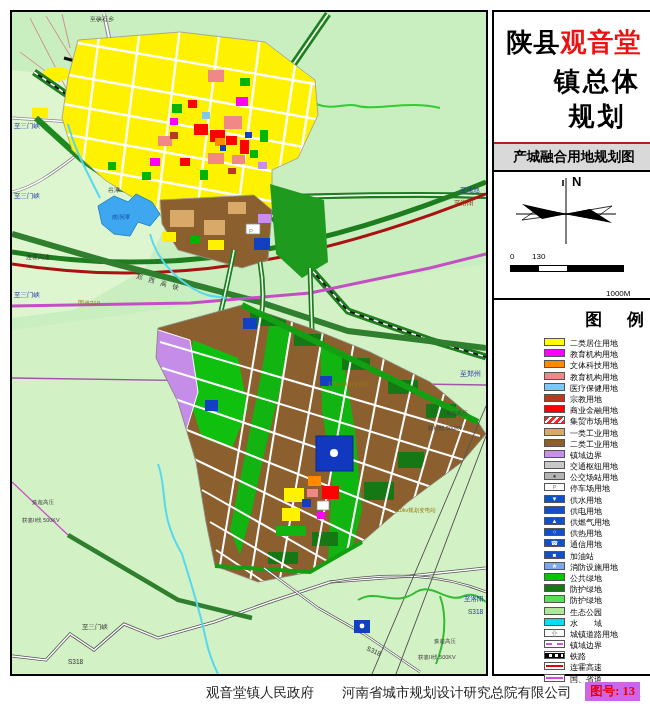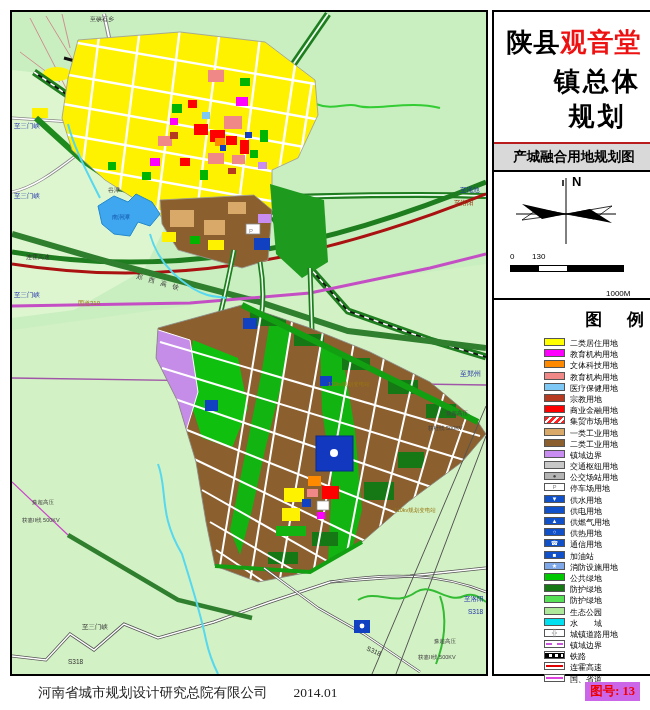--- a/index.html
+++ b/index.html
@@ -484,18 +484,19 @@
             <div class="sw">
               <i class="sw-line" style="border-top: 2.5px solid rgb(221, 68, 221);"></i>
             </div>
             <span class="llab">国、省道</span>
           </div>
         </div>
     </div>
   </div>
 
   <div class="footer">
+    <span class="gov">观音堂镇人民政府</span>
     <span class="co">河南省城市规划设计研究总院有限公司</span>
     <span class="dt">2014.01</span>
     <span class="badge" id="sheet-badge" style="background: rgb(204, 102, 232);">图号: 13</span>
   </div>
 
 </div>
 
 </body></html>

